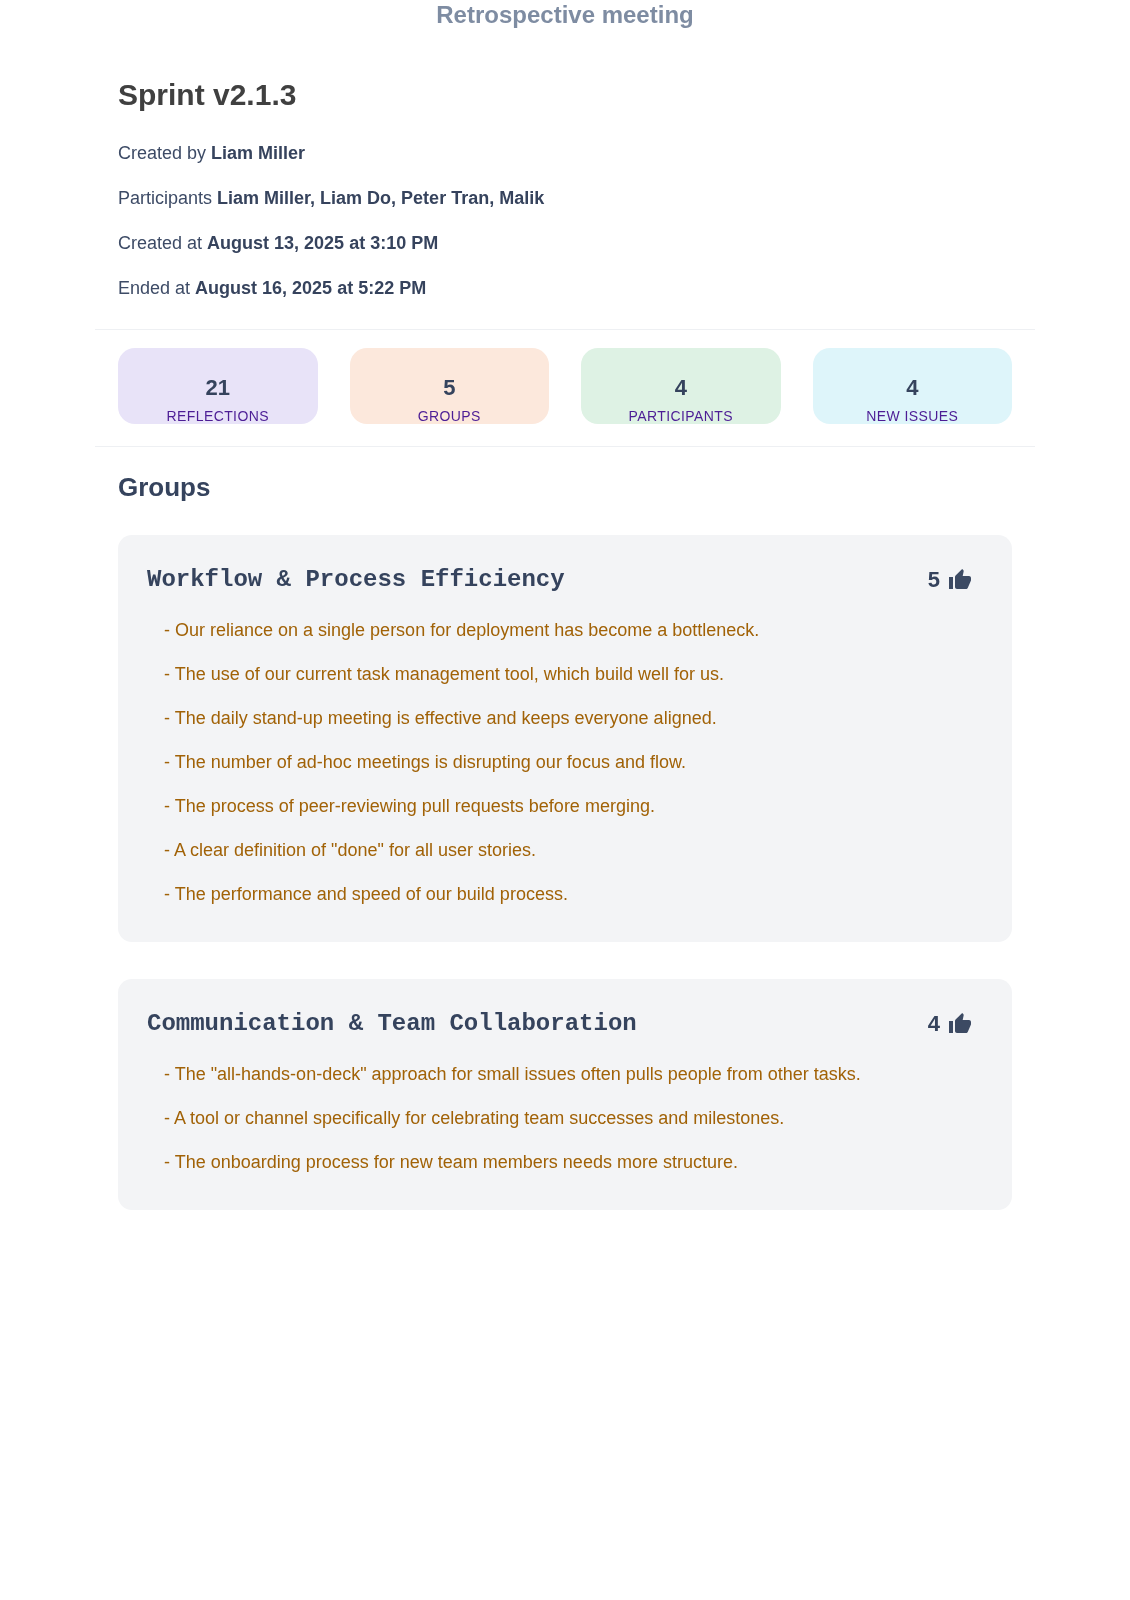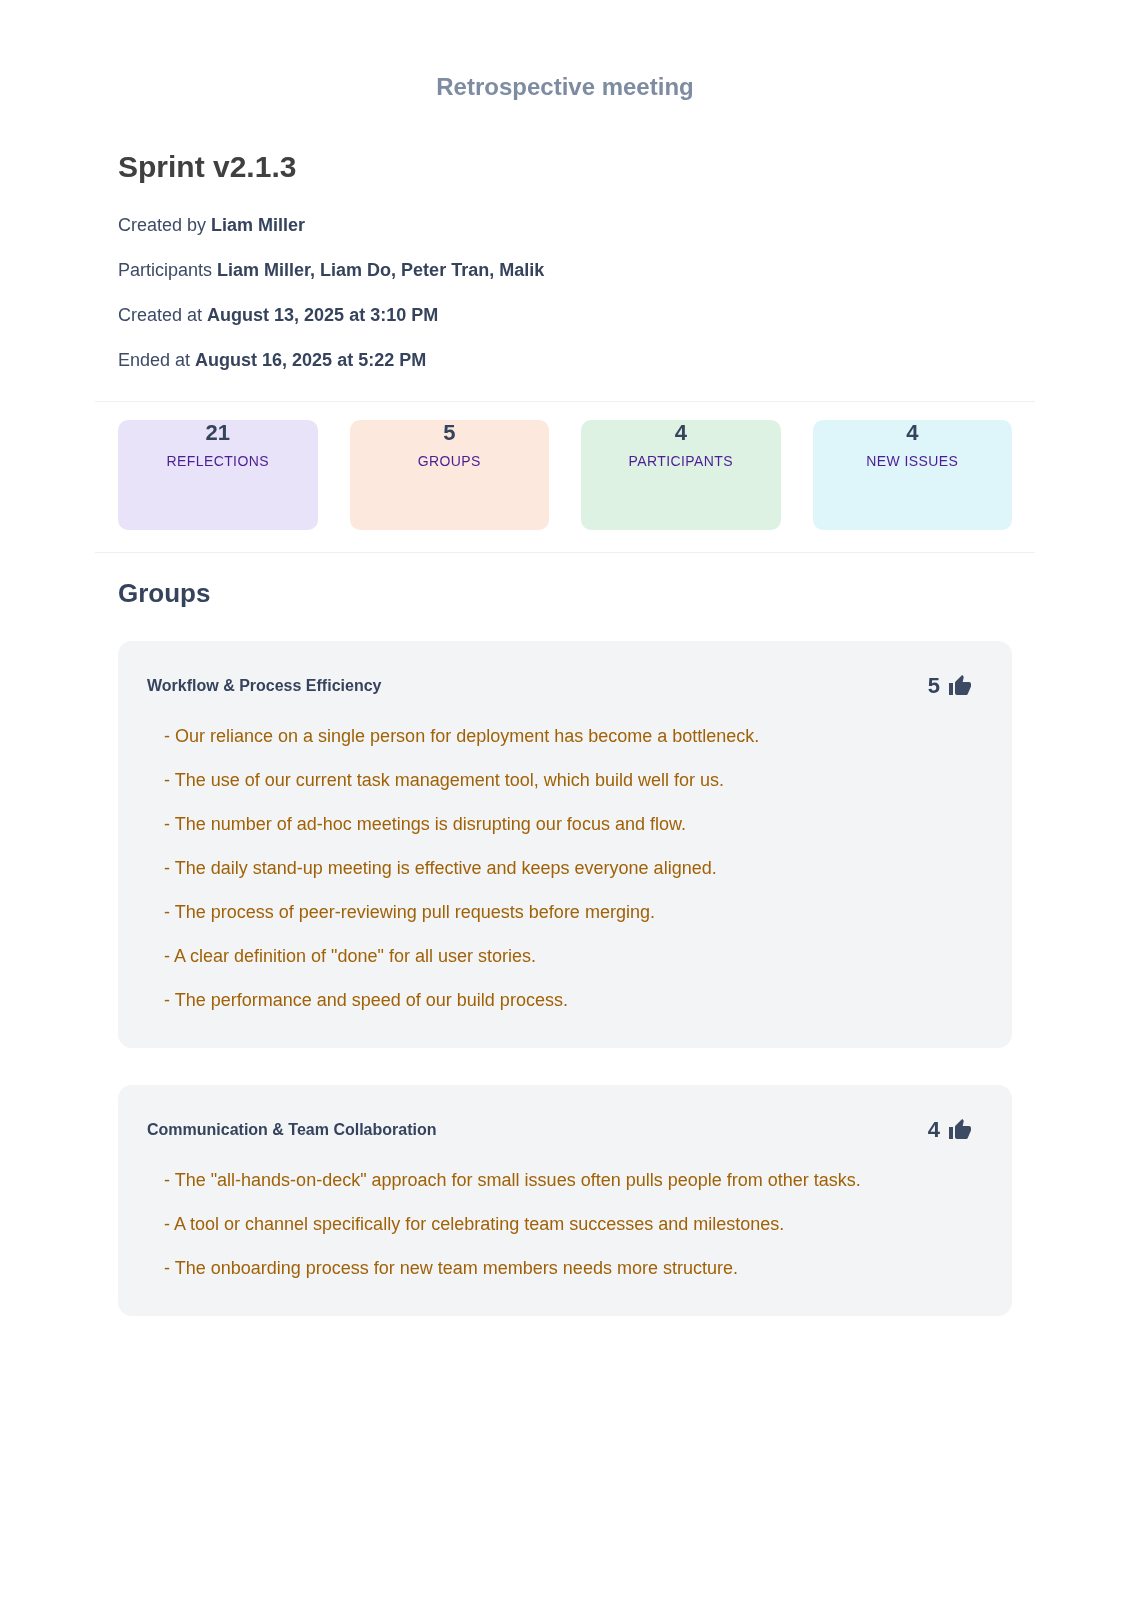--- a/index.html
+++ b/index.html
@@ -7,22 +7,21 @@
     padding: 0;
     background: #ffffff;
     font-family: "Liberation Sans", "DejaVu Sans", sans-serif;
   }
   body {
     width: 1130px;
     min-height: 1600px;
   }
   .page {
     width: 940px;
-    margin: 16px auto;
-    padding-top: 56px;
+    margin: 0 auto;
   }
   .pad {
     padding-left: 23px;
     padding-right: 23px;
   }
   .page-title {
     margin: 0;
     text-align: center;
     font-size: 24px;
     font-weight: 600;
@@ -56,26 +55,26 @@
     color: #35435d;
     line-height: 32px;
   }
   .stats-row {
     display: flex;
     gap: 32px;
     margin-top: 18px;
   }
   .stat-card {
     flex: 1 1 0;
-    height: 110px;
-    border-radius: 10px;
+    height: 76px;
+    border-radius: 17px;
     display: flex;
     flex-direction: column;
     align-items: center;
-    justify-content: flex-start;
+    justify-content: flex-end;
   }
   .stat-reflections  { background: #e8e3f8; }
   .stat-groups       { background: #fce8dc; }
   .stat-participants { background: #def2e4; }
   .stat-new-issues   { background: #def5fa; }
   .stat-value {
     font-size: 22px;
     font-weight: 700;
     color: #35435d;
     line-height: 26px;
@@ -95,24 +94,25 @@
     padding: 30px 40px 32px 29px;
   }
   .group-card + .group-card { margin-top: 37px; }
   .group-head {
     display: flex;
     align-items: center;
     justify-content: space-between;
   }
   .group-title {
     margin: 0;
-    font-size: 16px;
+    font-size: 24px;
     font-weight: 700;
     color: #35435d;
     line-height: 30px;
+    font-family: Liberation Mono, monospace;
   }
   .votes {
     display: flex;
     align-items: center;
     gap: 8px;
   }
   .vote-count {
     font-size: 22px;
     font-weight: 700;
     color: #35435d;
@@ -202,22 +202,22 @@
           <span class="thumb-icon">
             <svg viewBox="0 0 24 24" xmlns="http://www.w3.org/2000/svg">
                 <path d="M1 21h4V9H1v12zM23 10c0-1.1-.9-2-2-2h-6.31l.95-4.57.03-.32c0-.41-.17-.79-.44-1.06L14.17 1 7.58 7.59C7.22 7.95 7 8.45 7 9v10c0 1.1.9 2 2 2h9c.83 0 1.54-.5 1.84-1.22l3.02-7.05c.09-.23.14-.47.14-.73v-2z"></path>
               </svg>
           </span>
         </div>
       </header>
       <div class="group-points">
         <p class="point">- Our reliance on a single person for deployment has become a bottleneck.</p>
         <p class="point">- The use of our current task management tool, which build well for us.</p>
+        <p class="point">- The daily stand-up meeting is effective and keeps everyone aligned.</p>
         <p class="point">- The number of ad-hoc meetings is disrupting our focus and flow.</p>
-        <p class="point">- The daily stand-up meeting is effective and keeps everyone aligned.</p>
         <p class="point">- The process of peer-reviewing pull requests before merging.</p>
         <p class="point">- A clear definition of "done" for all user stories.</p>
         <p class="point">- The performance and speed of our build process.</p>
       </div>
     </article>
 
     <article class="group-card">
       <header class="group-head">
         <h3 class="group-title">Communication &amp; Team Collaboration</h3>
         <div class="votes">

